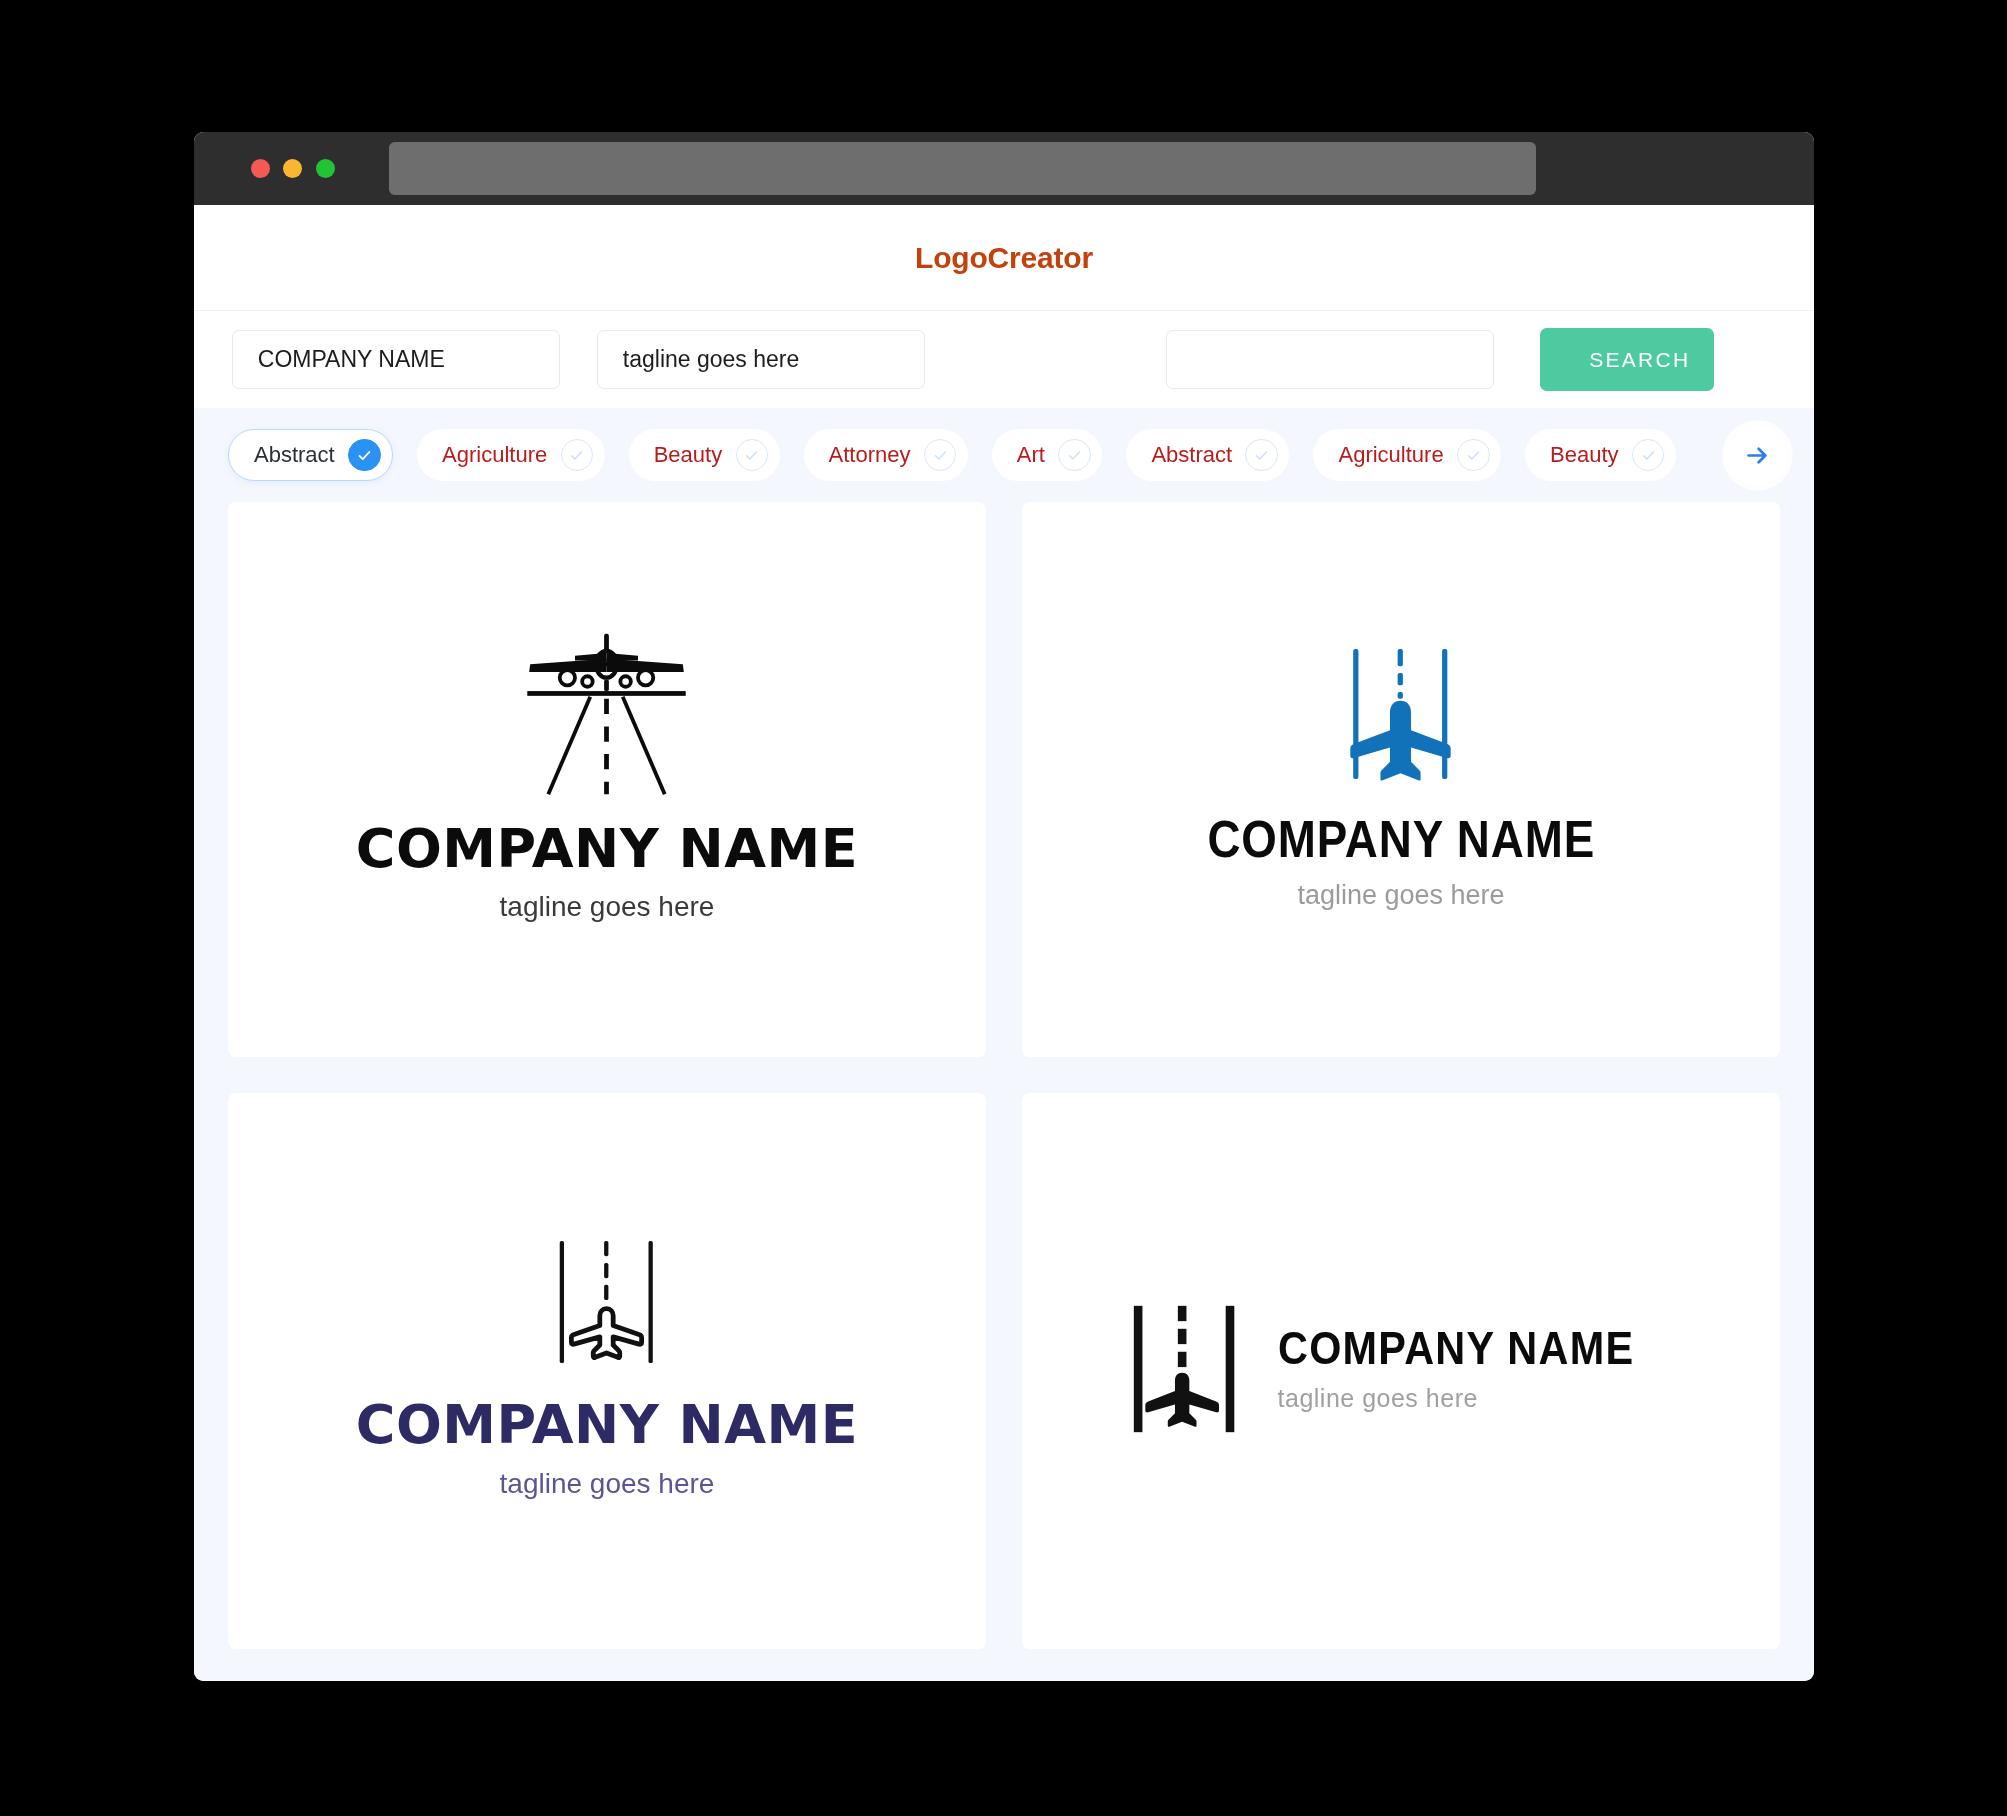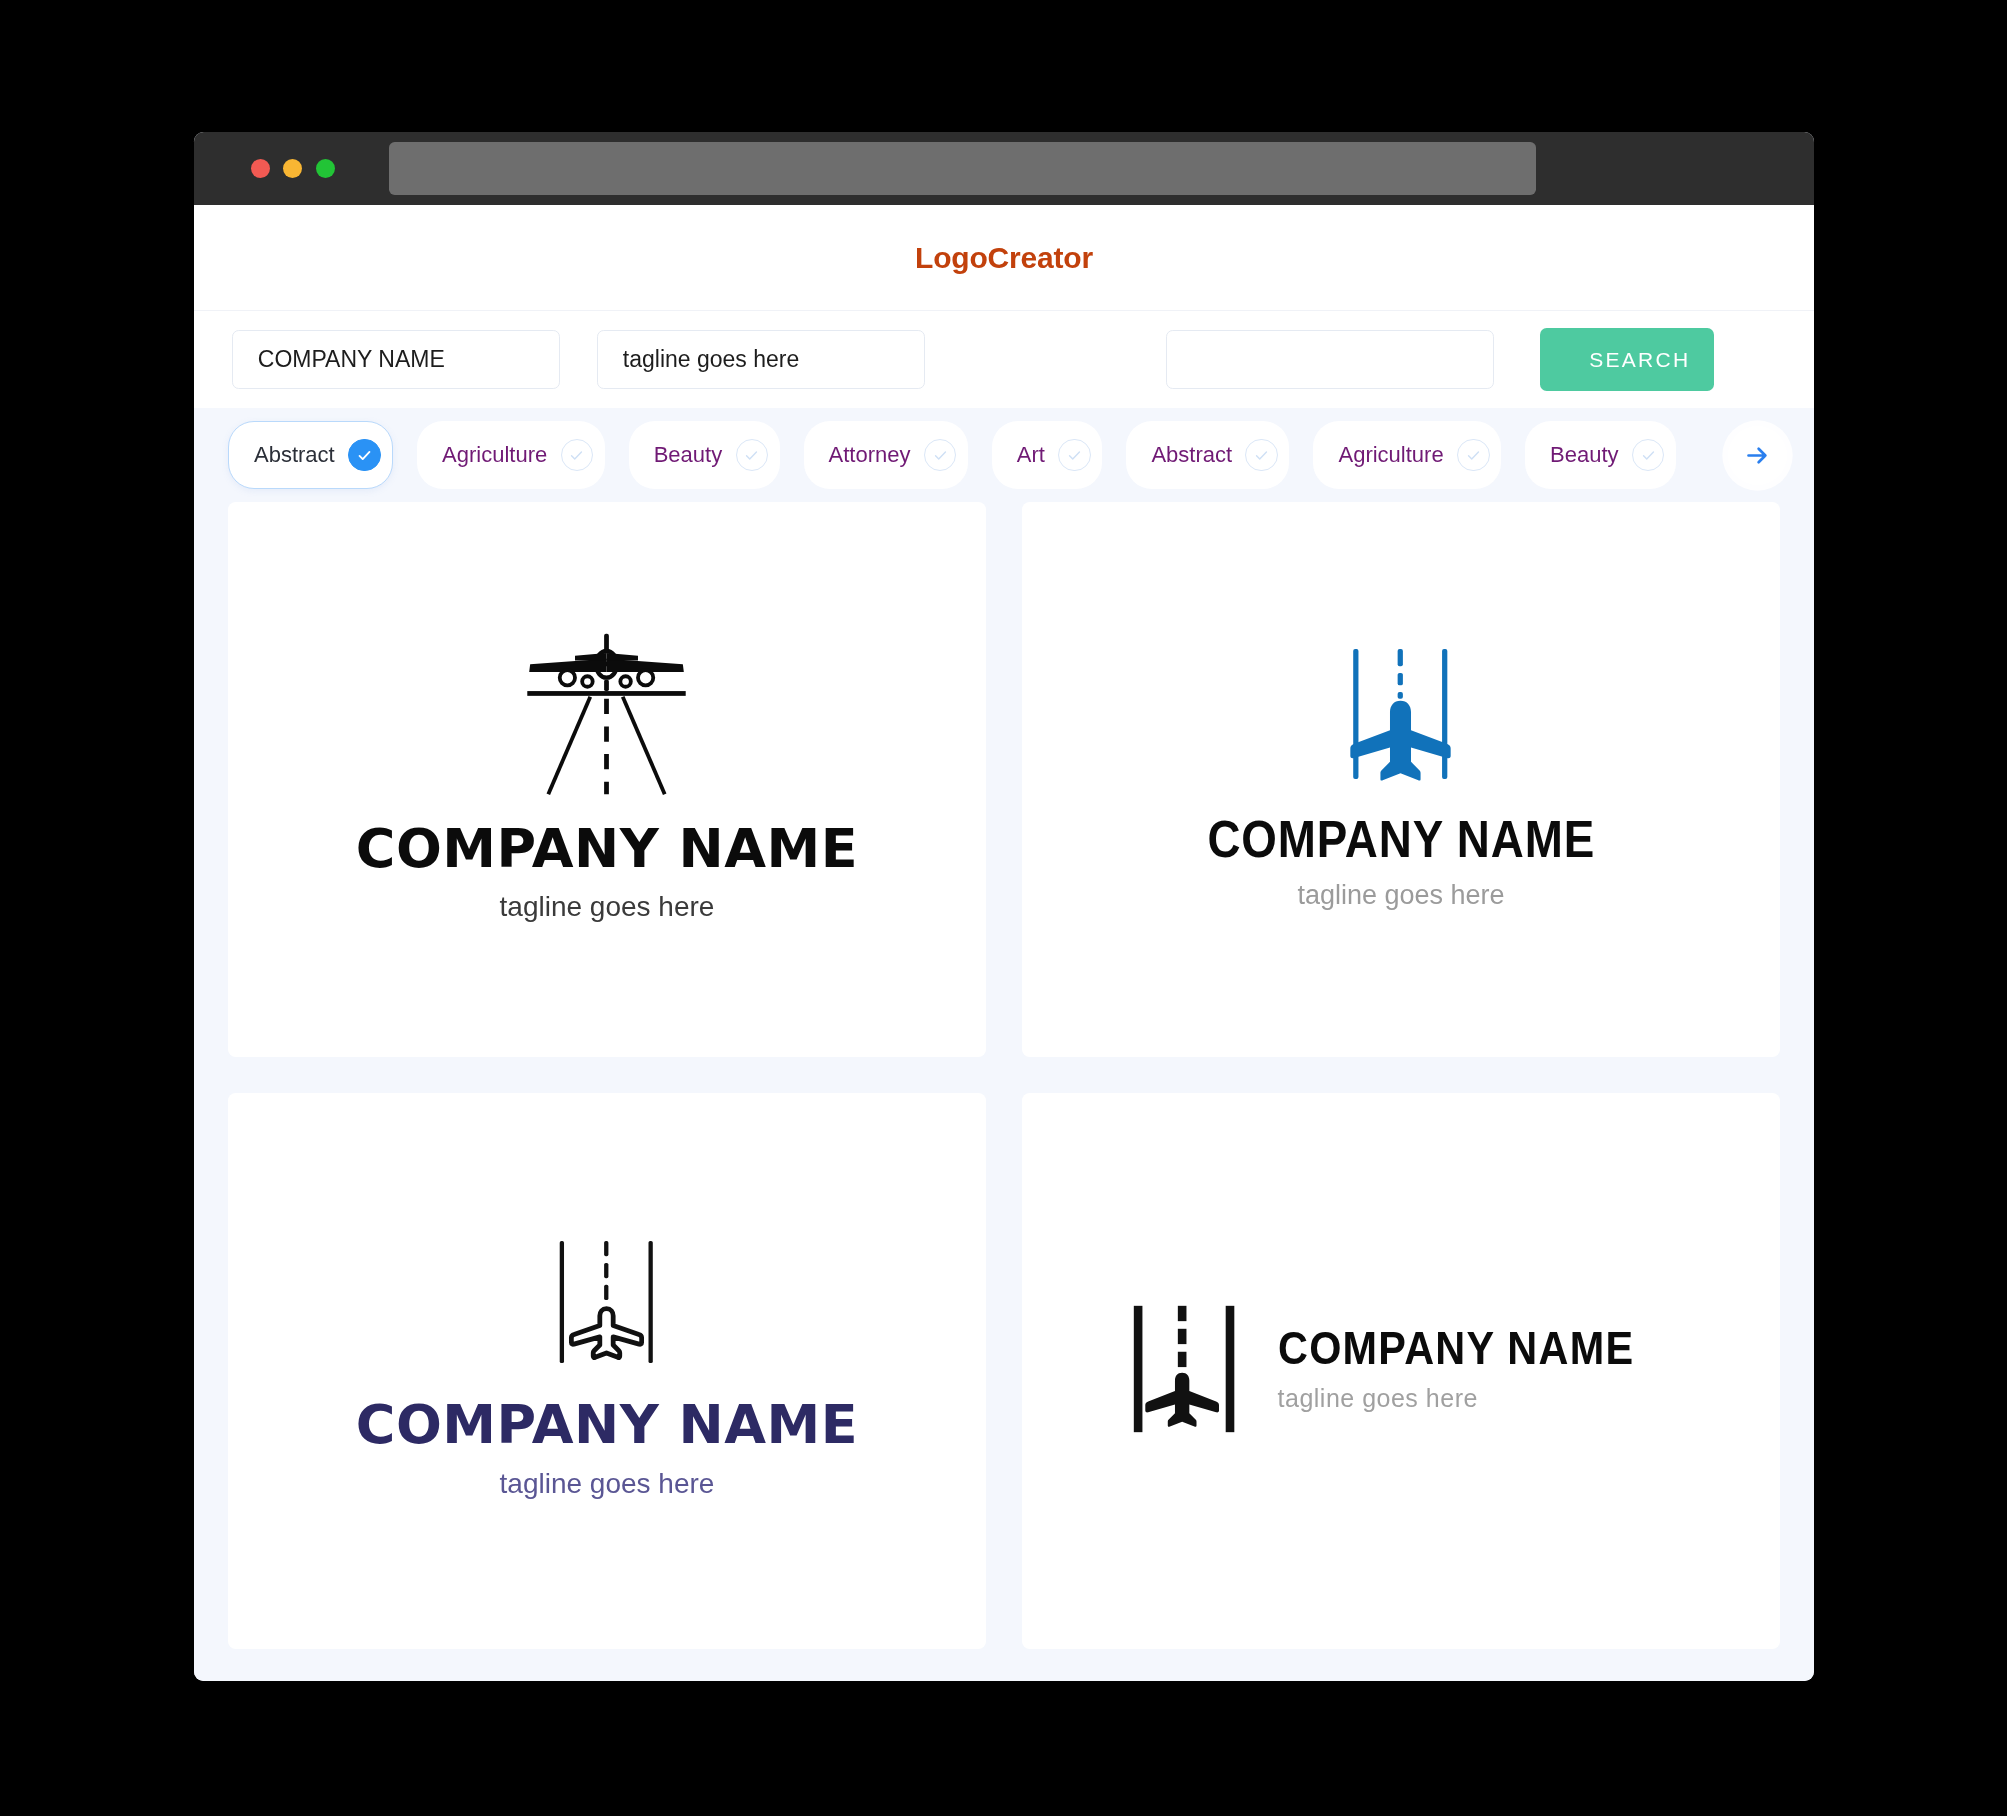--- a/index.html
+++ b/index.html
@@ -108,34 +108,34 @@
     flex: 0 0 auto;
     height: 94px;
     background: #f4f7fd;
     display: flex;
     align-items: center;
     padding-left: 34px;
     position: relative;
     overflow: hidden;
   }
   .pill {
-    height: 68px;
+    height: 52px;
     background: #ffffff;
     border-radius: 26px;
     display: flex;
     align-items: center;
     padding: 0 11.5px 0 25px;
     gap: 13.4px;
     margin-right: 24px;
     flex: 0 0 auto;
     cursor: pointer;
   }
   .pill .label {
     font-size: 22px;
-    color: #701a75;
+    color: #b91c1c;
     white-space: nowrap;
   }
   .pill .check {
     width: 32.5px; height: 32.5px;
     border-radius: 50%;
     border: 1.4px solid #dbe7f7;
     display: flex; align-items: center; justify-content: center;
     flex: 0 0 auto;
   }
   .pill .check svg { width: 17px; height: 17px; }

